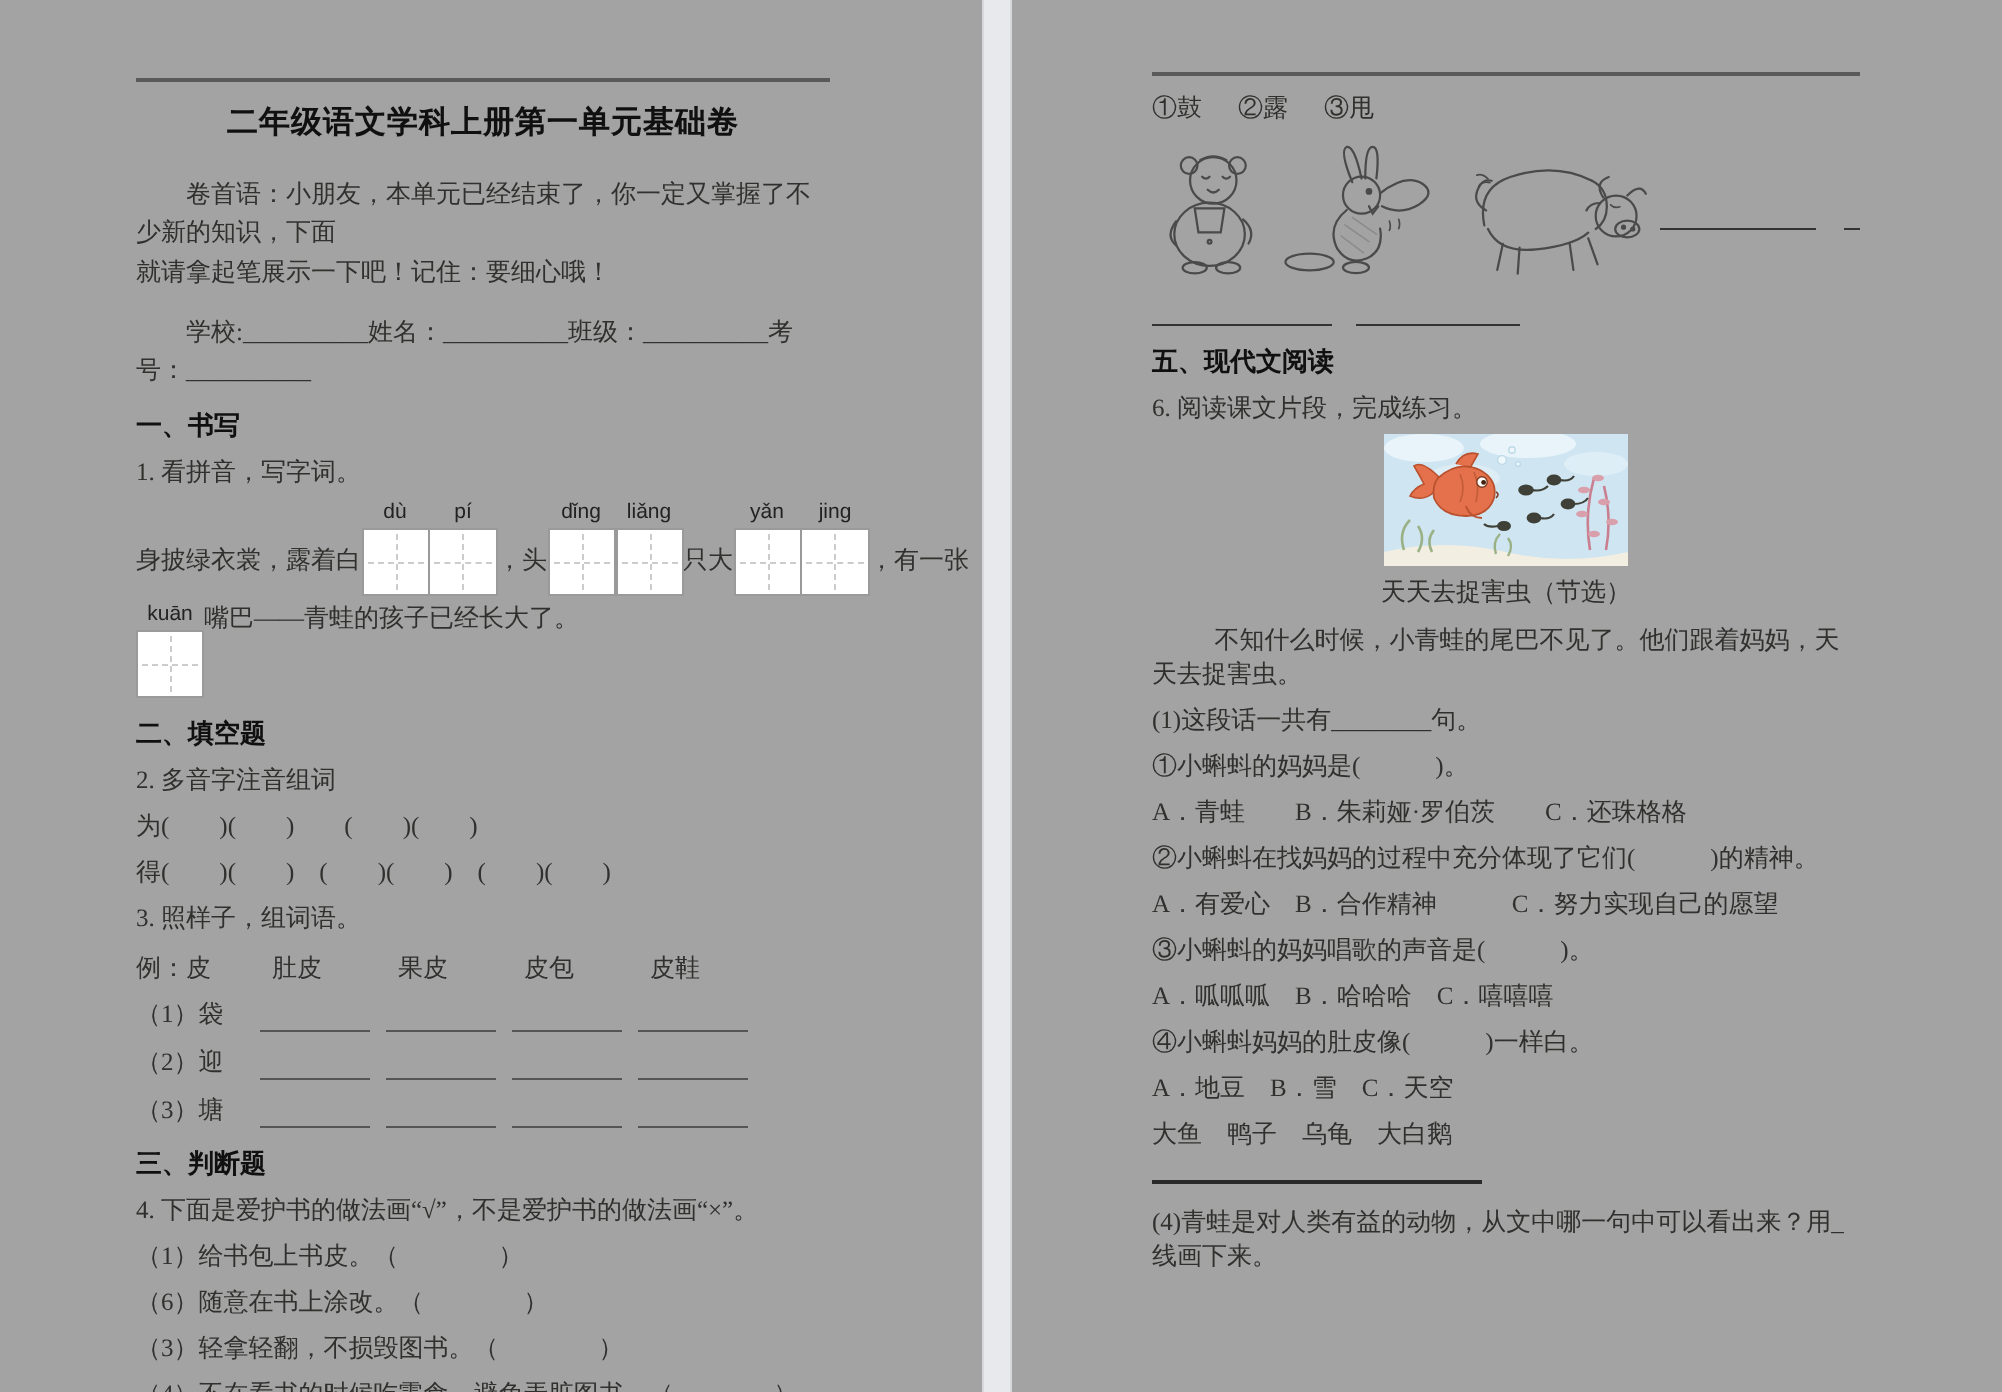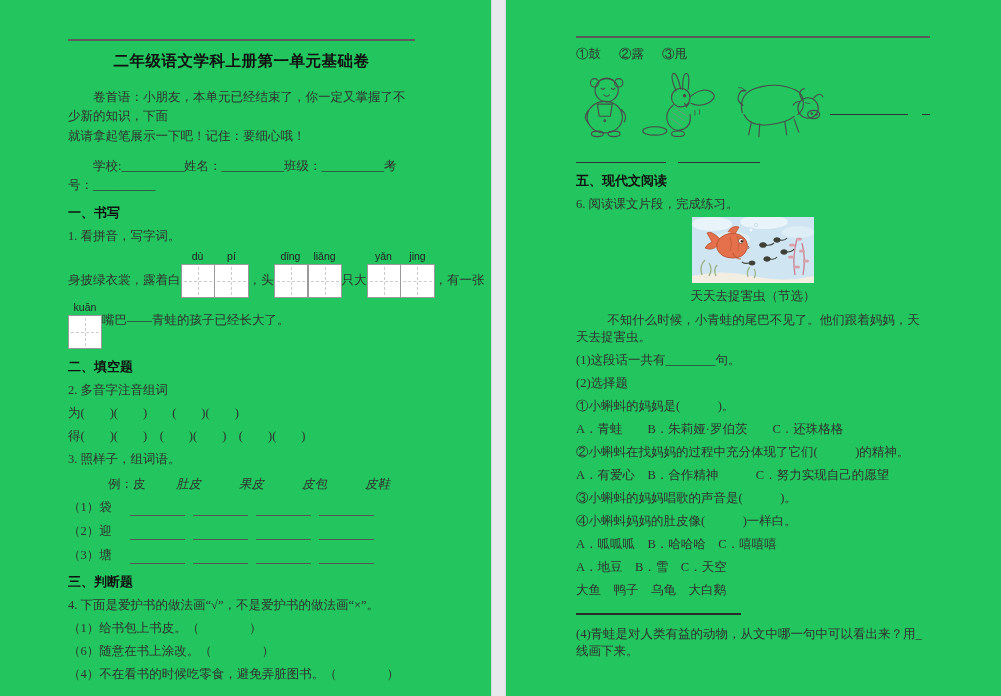--- a/index.html
+++ b/index.html
@@ -1,50 +1,50 @@
 <!DOCTYPE html>
 <html><head>
 <meta charset="utf-8">
 <style>
   html,body{margin:0;padding:0;background:#fff;}
   body{width:1001px;height:696px;overflow:hidden;font-family:"Liberation Serif",serif;color:#30302e;font-size:12.5px;}
   .stage{position:relative;width:1001px;height:696px;}
-  .page{position:absolute;top:0;height:696px;background:#22c55e;}
+  .page{position:absolute;top:0;height:696px;background:#a3a3a3;}
   .page-left{left:0;width:491px;}
   .page-right{left:506px;width:495px;}
   .divider{position:absolute;left:491px;top:0;width:15px;height:696px;background:#e8e9ec;border-left:1px solid #d6d8db;border-right:1px solid #d6d8db;box-sizing:border-box;}
   .content-l{margin:0 76px 0 68px;}
   .content-r{margin:0 71px 0 70px;}
   .head-rule{border-top:2px solid #5a5a5a;height:0;}
   .rule-l{margin-top:39px;}
   .rule-r{margin-top:36px;}
   .doc-title{font-family:"Liberation Sans",sans-serif;font-weight:bold;font-size:15.5px;color:#101010;text-align:center;margin:10px 0 0;letter-spacing:.5px;}
   .sec{font-family:"Liberation Sans",sans-serif;font-weight:bold;font-size:13px;color:#101010;margin:9px 0 0;}
   p.ln{margin:6px 0 0;line-height:17px;}
   .indent{text-indent:2em;}
   .intro{margin:16px 0 0;line-height:19px;}
   .intro2{margin:1px 0 0;line-height:19px;}
   .info{margin:11px 0 0;line-height:19px;}
   
   .fill-row{display:flex;align-items:flex-end;margin-top:5px;}
-  .fill-row2{display:flex;align-items:center;margin-top:3px;}
+  .fill-row2{display:flex;align-items:flex-start;margin-top:3px;}
   .seg{margin-bottom:9px;white-space:nowrap;}
   .boxgroup{display:flex;flex-direction:column;}
   .pyrow{display:flex;font-family:"Liberation Sans",sans-serif;font-size:10.5px;color:#222;height:14px;}
   .pyrow span{flex:1;text-align:center;}
   .cells{display:flex;}
   .cell{width:34px;height:34px;border:1px solid #9a9a9a;box-sizing:border-box;position:relative;background:#fff;}
   .pair .cell + .cell{border-left:none;}
   .cell::before{content:"";position:absolute;left:50%;top:2px;bottom:2px;border-left:1px dashed #cccccc;}
   .cell::after{content:"";position:absolute;top:50%;left:2px;right:2px;border-top:1px dashed #cccccc;}
   .gap8{width:8px;}
   
-  .words-row{display:flex;margin-top:9px;line-height:15px;margin-left:40px;}
+  .words-row{display:flex;margin-top:9px;line-height:15px;}
   .wr-label{width:62px;flex:0 0 62px;}
-  .wr-col{width:55px;flex:0 0 55px;margin-right:8px;padding-left:6px;box-sizing:border-box;font-style:italic;}
+  .wr-col{width:55px;flex:0 0 55px;margin-right:8px;padding-left:6px;box-sizing:border-box;}
   .blank-row{display:flex;align-items:flex-end;margin-top:7px;height:17px;}
   .blank{width:55px;flex:0 0 55px;border-bottom:1px solid #555;height:13px;margin-right:8px;}
   
   .opts-row{display:flex;gap:18px;margin:8px 0 0;line-height:17px;}
   .draw-row{display:flex;align-items:flex-end;margin-top:2px;height:76px;}
   .draw-row svg{display:block;}
   .inline-line{border-bottom:1.5px solid #333;height:0;}
   .line-a{width:84px;margin:0 0 26px 6px;}
   .line-dash{width:9px;margin:0 0 26px 14px;}
   .lines-row{display:flex;gap:12px;margin-top:9px;}
@@ -160,20 +160,21 @@
         <span class="blank"></span>
           <span class="blank"></span>
           <span class="blank"></span>
           <span class="blank"></span>
       </div>
 
       <h2 class="sec">三、判断题</h2>
       <p class="ln">4. 下面是爱护书的做法画“√”，不是爱护书的做法画“×”。</p>
       <p class="ln">（1）给书包上书皮。（　　　　）</p>
       <p class="ln">（6）随意在书上涂改。（　　　　）</p>
+      <p class="ln">（3）轻拿轻翻，不损毁图书。（　　　　）</p>
       <p class="ln">（4）不在看书的时候吃零食，避免弄脏图书。（　　　　）</p>
 
     </div>
   </div>
 
   <div class="divider"></div>
 
   <div class="page page-right">
     <div class="content-r">
       <div class="head-rule rule-r"></div>
@@ -282,28 +283,27 @@
           <ellipse cx="75" cy="42" rx="3.2" ry="2.2"></ellipse>
             <path d="M78,42 q5,1 7,-2" fill="none" stroke-width="1.1"></path>
           <ellipse cx="60" cy="46" rx="3" ry="2"></ellipse>
             <path d="M57,46 q-5,1 -7,-1" fill="none" stroke-width="1.1"></path>
         </g>
       </svg>
       <p class="caption">天天去捉害虫（节选）</p>
 
       <p class="passage">不知什么时候，小青蛙的尾巴不见了。他们跟着妈妈，天天去捉害虫。</p>
       <p class="ln">(1)这段话一共有________句。</p>
-      <p class="ln">(2)选择题</p>
       <p class="ln">①小蝌蚪的妈妈是(　　　)。</p>
       <p class="ln">A．青蛙　　B．朱莉娅·罗伯茨　　C．还珠格格</p>
       <p class="ln">②小蝌蚪在找妈妈的过程中充分体现了它们(　　　)的精神。</p>
       <p class="ln">A．有爱心　B．合作精神　　　C．努力实现自己的愿望</p>
       <p class="ln">③小蝌蚪的妈妈唱歌的声音是(　　　)。</p>
+      <p class="ln">A．呱呱呱　B．哈哈哈　C．嘻嘻嘻</p>
       <p class="ln">④小蝌蚪妈妈的肚皮像(　　　)一样白。</p>
-      <p class="ln">A．呱呱呱　B．哈哈哈　C．嘻嘻嘻</p>
       <p class="ln">A．地豆　B．雪　C．天空</p>
       <p class="ln">大鱼　鸭子　乌龟　大白鹅</p>
       <div class="ans-line"></div>
       <p class="ln">(4)青蛙是对人类有益的动物，从文中哪一句中可以看出来？用_线画下来。</p>
 
     </div>
   </div>
 </div>
 
 </body></html>

